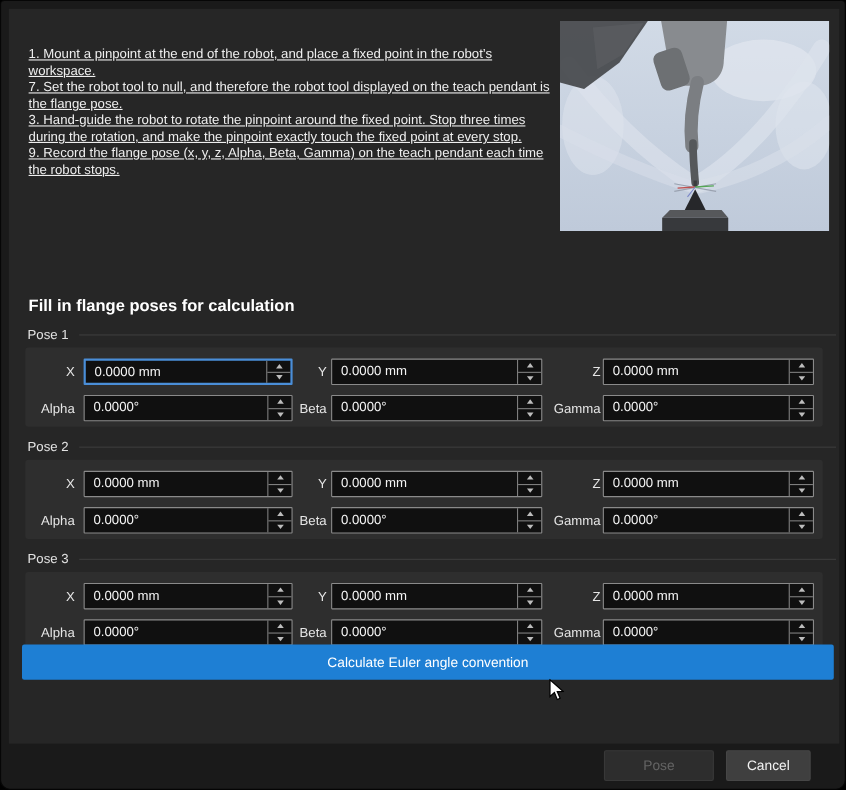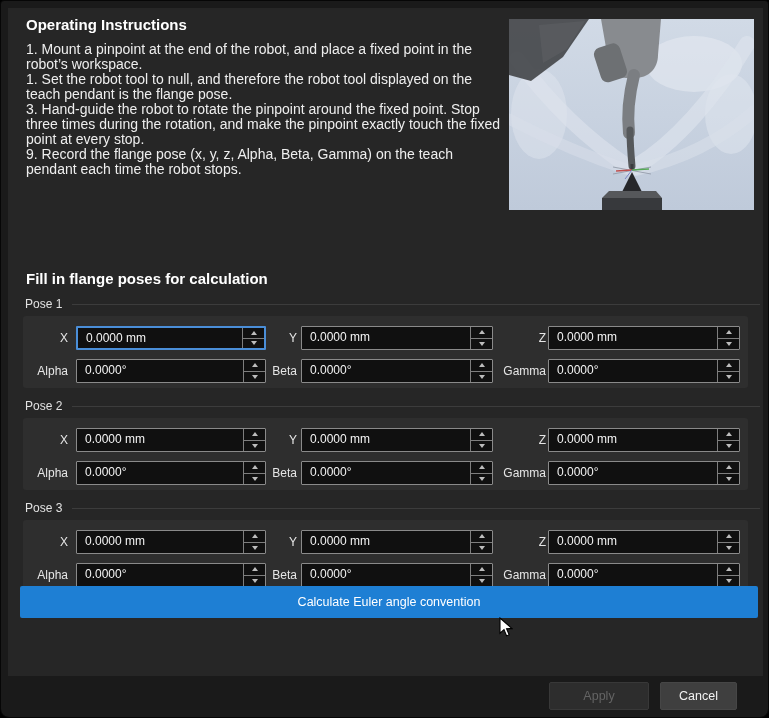--- a/index.html
+++ b/index.html
@@ -5,21 +5,21 @@
   html,body{margin:0;padding:0;background:#000;}
   *{box-sizing:border-box;font-family:"Liberation Sans","DejaVu Sans",sans-serif;}
   .window{
     position:relative;width:769px;height:718px;background:#1a1a1a;
     border-radius:4px 4px 9px 9px;overflow:hidden;border:1px solid #060606;
   }
   .content{
     position:absolute;left:7px;top:7px;width:755px;height:668px;background:#262626;color:#f0f0f0;
   }
   .h-title{position:absolute;left:18px;top:8px;font-size:15px;font-weight:bold;color:#fff;}
-  .steps{position:absolute;left:18px;top:34px;width:478px;font-size:14px;line-height:15px;color:#eeeeee;}
+  .steps{position:absolute;left:18px;top:34px;width:478px;font-size:12px;line-height:15px;color:#eeeeee;text-decoration:underline;}
   .illus{position:absolute;left:501px;top:11px;width:245px;height:191px;overflow:hidden;}
   .form-title{position:absolute;left:18px;top:221px;font-size:15px;font-weight:bold;color:#fff;margin-top:41px;}
 
   .pose-section{position:absolute;left:15px;width:737px;height:94px;margin-top:42px;}
   .pose-header{display:flex;align-items:center;height:16px;}
   .pose-header .lbl{font-size:12px;color:#e2e2e2;white-space:nowrap;padding-left:2px;}
   .pose-header .rule{flex:1;height:1px;background:#3c3c3c;margin-left:10px;}
   .pose-group{position:absolute;left:0;top:20px;width:725px;height:72px;background:#2e2e2e;border-radius:3px;}
   .f-label{position:absolute;height:24px;line-height:24px;font-size:12px;color:#e6e6e6;text-align:right;width:80px;}
   .spin{
@@ -51,25 +51,24 @@
   .cancel{left:659px;width:77px;background:#3f3f3f;border:1px solid #464646;color:#f2f2f2;}
 
   .cursor{position:absolute;left:498px;top:616px;pointer-events:none;z-index:50;}
 </style>
 </head>
 <body>
 
 <div class="window">
   <div class="content">
 
-    <div class="h-title">Operating Instructions</div>
 
     <div class="steps">
       <div>1. Mount a pinpoint at the end of the robot, and place a fixed point in the robot’s workspace.</div>
-      <div>1. Set the robot tool to null, and therefore the robot tool displayed on the teach pendant is the flange pose.</div>
+      <div>7. Set the robot tool to null, and therefore the robot tool displayed on the teach pendant is the flange pose.</div>
       <div>3. Hand-guide the robot to rotate the pinpoint around the fixed point. Stop three times during the rotation, and make the pinpoint exactly touch the fixed point at every stop.</div>
       <div>9. Record the flange pose (x, y, z, Alpha, Beta, Gamma) on the teach pendant each time the robot stops.</div>
     </div>
 
     <div class="illus">
       <svg width="245" height="191" viewBox="0 0 245 191" xmlns="http://www.w3.org/2000/svg">
         <defs>
           <linearGradient id="bg" x1="0" y1="0" x2="0" y2="1">
             <stop offset="0" stop-color="#d1dae6"></stop>
             <stop offset="1" stop-color="#bfcada"></stop>
@@ -349,21 +348,21 @@
               </div>
             </div>
           </div>
         </div>
       </div>
 
     <button class="calc-btn">Calculate Euler angle convention</button>
 
   </div>
 
-  <button class="footer-btn apply" disabled="">Apply</button>
+  <button class="footer-btn apply" disabled="">Pose</button>
   <button class="footer-btn cancel">Cancel</button>
 
   <div class="cursor">
     <svg width="14" height="21" viewBox="0 0 14 21" xmlns="http://www.w3.org/2000/svg">
       <path d="M1,1 L1,16.2 L5,12.6 L7.6,18.9 L10.2,17.8 L7.6,11.7 L13,11.6 Z" fill="#ffffff" stroke="#000000" stroke-width="1.1"></path>
     </svg>
   </div>
 </div>
 
 </body></html>

